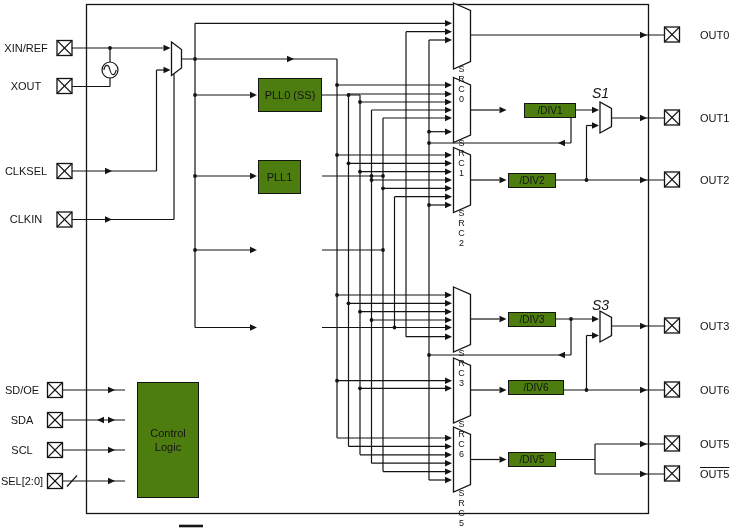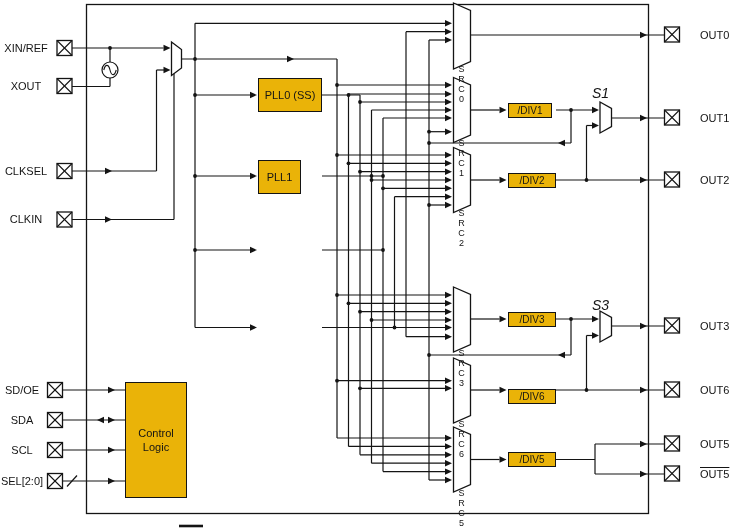--- a/index.html
+++ b/index.html
@@ -6,26 +6,26 @@
   #stage{
     position:relative;width:731px;height:529px;background:#ffffff;
     font-family:"Liberation Sans", sans-serif;color:#141414;overflow:hidden;
   }
   #wiresvg{position:absolute;left:0;top:0;}
   .lbl{position:absolute;font-size:11px;line-height:13px;white-space:nowrap;}
   .llbl{text-align:center;}
   .rlbl{text-align:center;}
   .ovl{text-decoration:overline;}
   .blockbox{
-    position:absolute;border:1.3px solid #141414;background:#eab308;
+    position:absolute;border:1.3px solid #141414;background:#4d7c0f;
     display:flex;align-items:center;justify-content:center;
     font-size:11px;text-align:center;box-sizing:border-box;
   }
   .divbox{font-size:10px;}
-  .clbox{flex-direction:column;line-height:14px;}
+  .clbox{flex-direction:column;line-height:14px;margin-left:12px;}
   .srclbl{
     position:absolute;width:9px;font-size:9px;line-height:10px;text-align:center;
     word-break:break-all;overflow-wrap:anywhere;margin-top:48px;
   }
   .smuxlbl{position:absolute;font-size:14px;width:24px;text-align:left;font-style:italic;}
 </style>
 </head>
 <body>
 
 <div id="stage">
@@ -283,24 +283,24 @@
   <div class="lbl rlbl" style="left:700px;top:111.5px">OUT1</div>
   <div class="lbl rlbl" style="left:700px;top:173.5px">OUT2</div>
   <div class="lbl rlbl" style="left:700px;top:319.5px">OUT3</div>
   <div class="lbl rlbl" style="left:700px;top:383.5px">OUT6</div>
   <div class="lbl rlbl" style="left:700px;top:437.5px">OUT5</div>
   <div class="lbl rlbl ovl" style="left:700px;top:467.5px">OUT5</div>
 
   <div class="blockbox" style="left:258px;top:78px;width:64px;height:34px">PLL0 (SS)</div>
   <div class="blockbox" style="left:258px;top:160px;width:43px;height:34px">PLL1</div>
 
-  <div class="blockbox divbox" style="left:508px;top:102.5px;width:44px;height:15px">/DIV1</div>
+  <div class="blockbox divbox" style="left:524px;top:102.5px;width:52px;height:15px">/DIV1</div>
   <div class="blockbox divbox" style="left:508px;top:172.5px;width:48px;height:15px">/DIV2</div>
   <div class="blockbox divbox" style="left:508px;top:311.5px;width:48px;height:15px">/DIV3</div>
-  <div class="blockbox divbox" style="left:508px;top:389px;width:48px;height:15px">/DIV6</div>
+  <div class="blockbox divbox" style="left:508px;top:380px;width:56px;height:15px">/DIV6</div>
   <div class="blockbox divbox" style="left:508px;top:452px;width:48px;height:15px">/DIV5</div>
 
   <div class="blockbox clbox" style="left:125px;top:382px;width:62px;height:116px">
     <span>Control</span>
     <span>Logic</span>
   </div>
 
   <div class="srclbl" style="left:457px;top:16px">SRC0</div>
   <div class="srclbl" style="left:457px;top:90px">SRC1</div>
   <div class="srclbl" style="left:457px;top:160px">SRC2</div>

